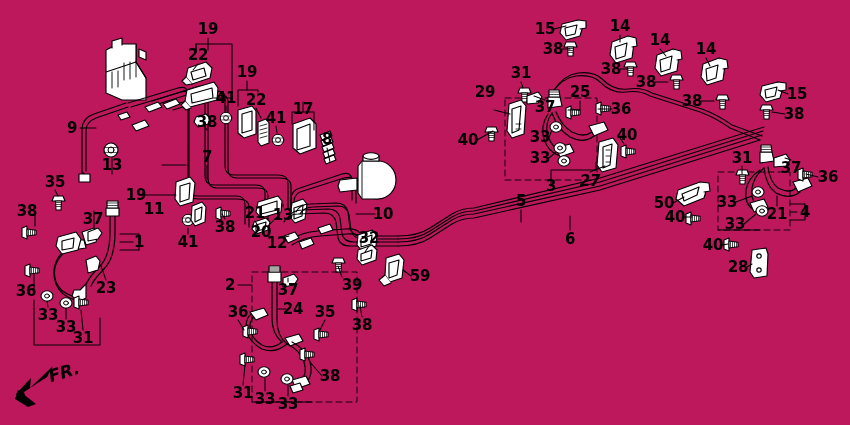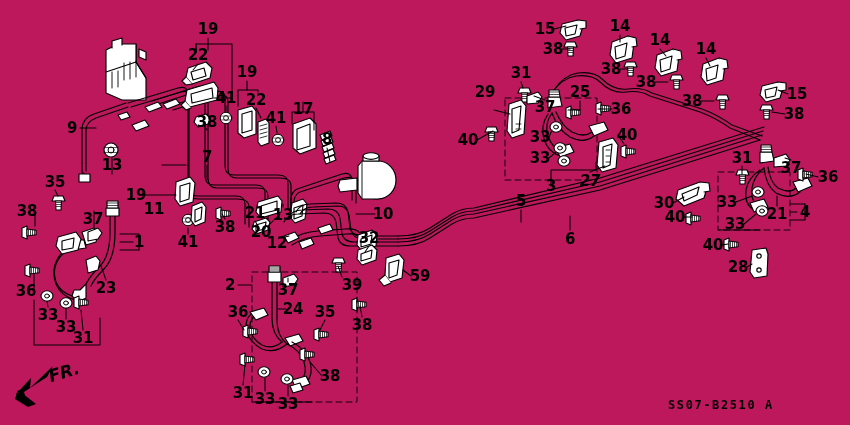--- a/index.html
+++ b/index.html
@@ -627,23 +627,22 @@
       <div class="cal" style="left: 590px; top: 181px; font-style: italic;">27</div>
       <div class="cal" style="left: 521px; top: 201px;">5</div>
       <div class="cal" style="left: 570px; top: 239px;">6</div>
       <div class="cal" style="left: 742px; top: 158px;">31</div>
       <div class="cal" style="left: 791px; top: 168px;">37</div>
       <div class="cal" style="left: 828px; top: 177px;">36</div>
       <div class="cal" style="left: 727px; top: 202px;">33</div>
       <div class="cal" style="left: 735px; top: 224px;">33</div>
       <div class="cal" style="left: 777px; top: 214px;">21</div>
       <div class="cal" style="left: 805px; top: 212px;">4</div>
-      <div class="cal" style="left: 664px; top: 203px;">30</div>
+      <div class="cal" style="left: 664px; top: 203px;">50</div>
       <div class="cal" style="left: 675px; top: 217px;">40</div>
       <div class="cal" style="left: 713px; top: 245px;">40</div>
       <div class="cal" style="left: 738px; top: 267px;">28</div>
     </div>
 
   <div id="fr-label">FR.</div>
 
-  <div id="diagram-code">SS07-B2510 A</div>
 
 </div>
 
 </body></html>

